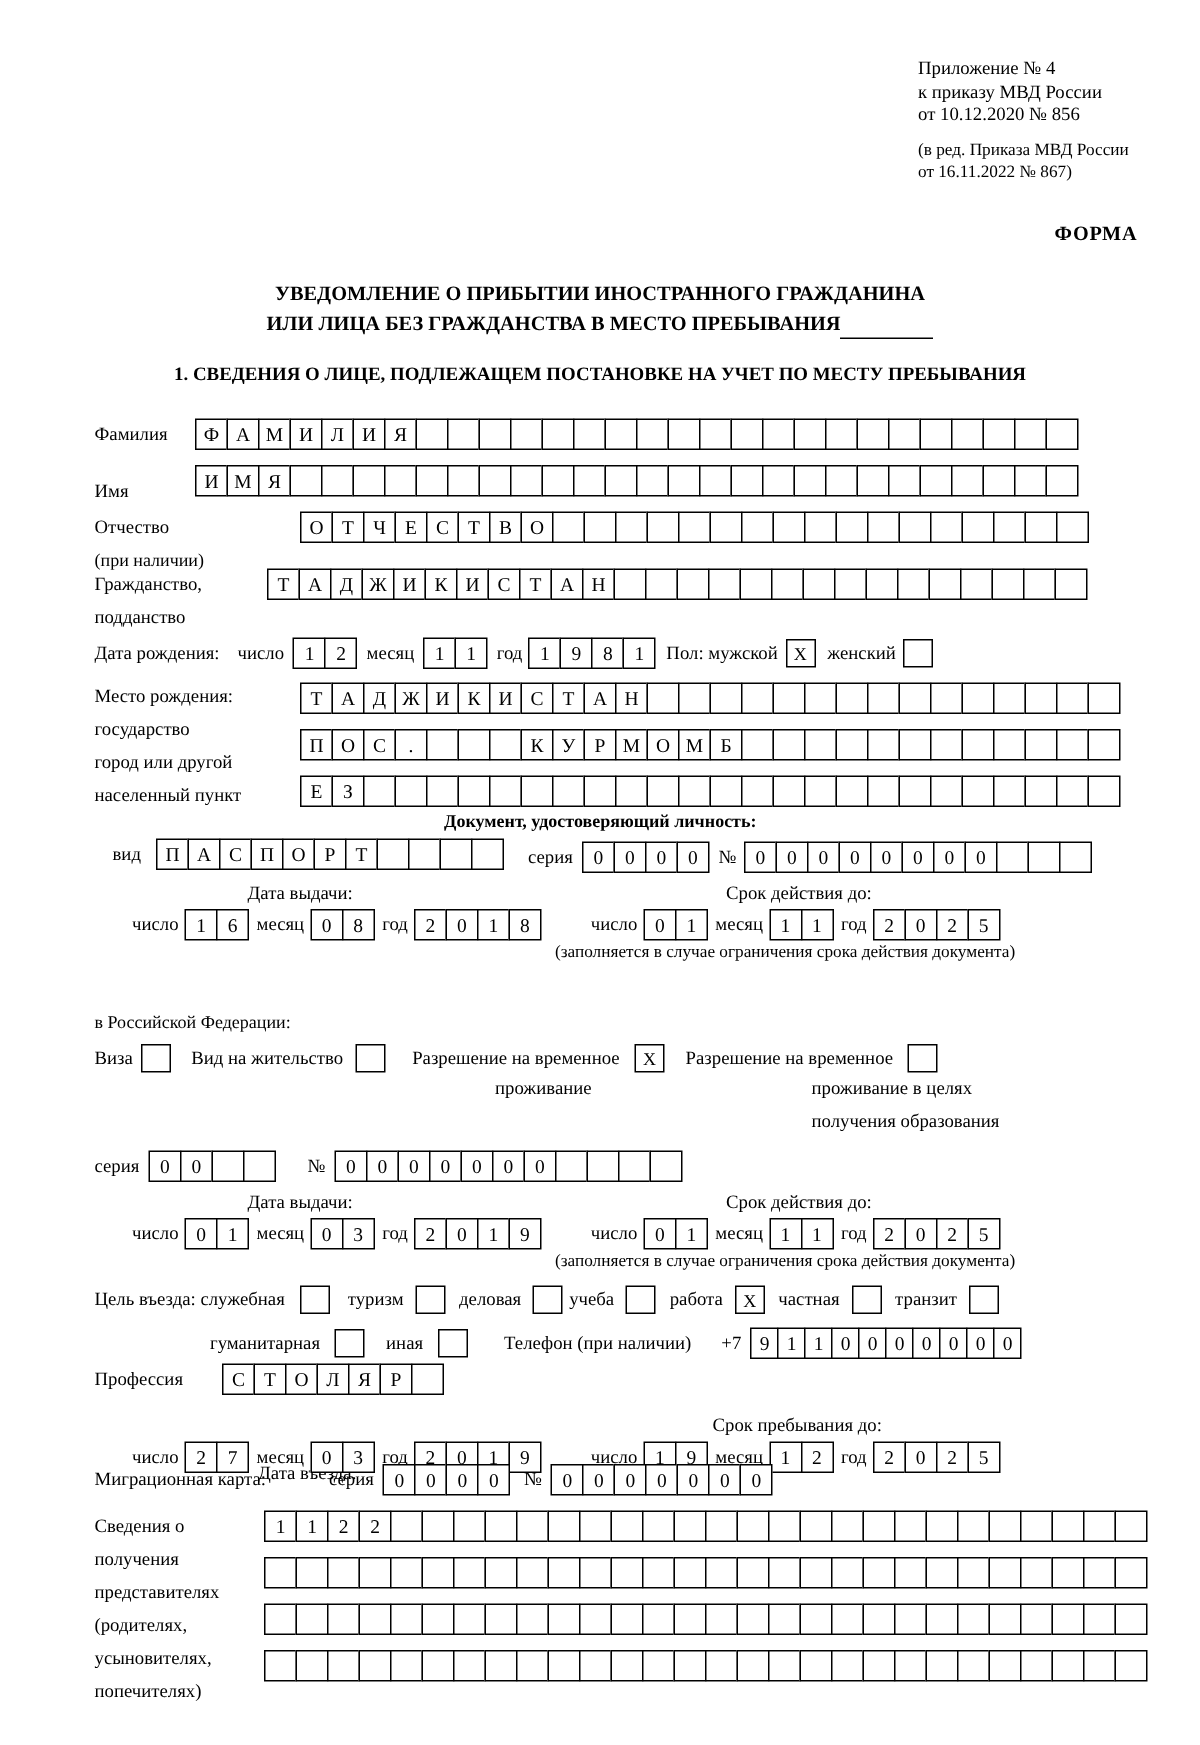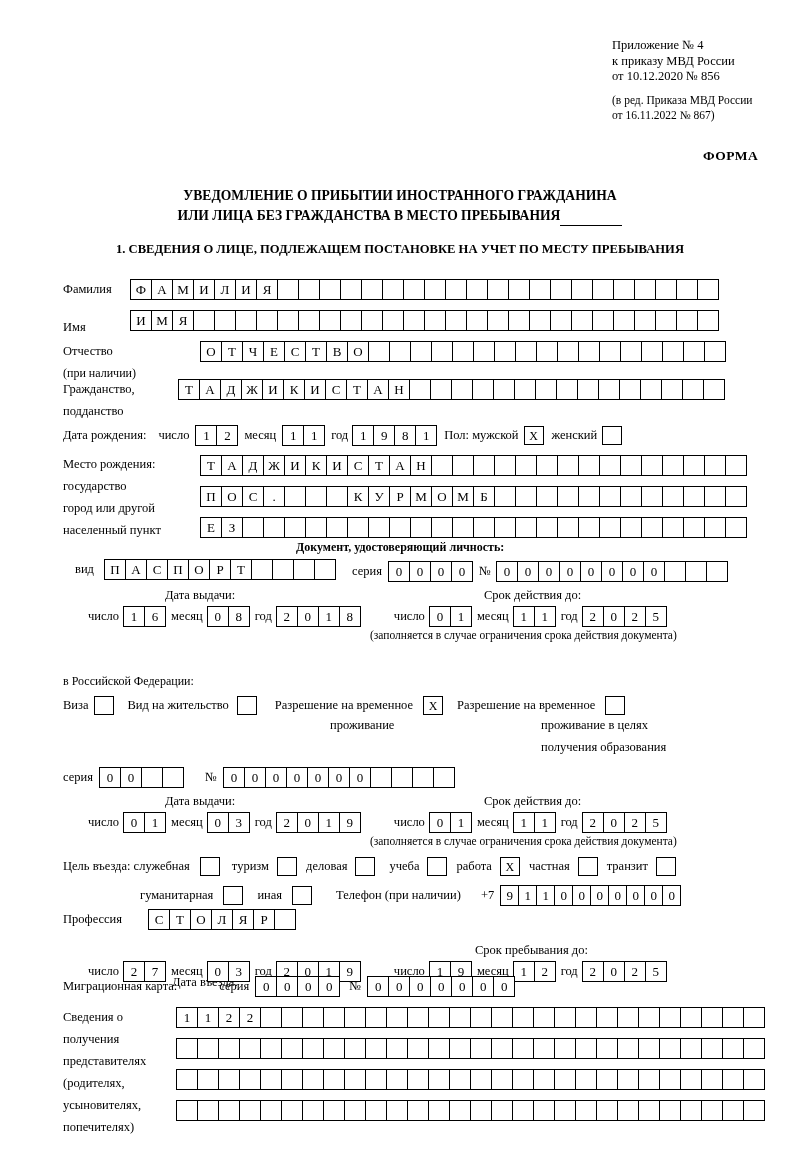--- a/index.html
+++ b/index.html
@@ -506,21 +506,21 @@
   </div>
   <div class="row tc" style="left:370px;top:835px;">(заполняется в случае ограничения срока действия документа)</div>
 
   <div class="row inline" style="left:63px;top:857px;">
     <span class="t">Цель въезда: служебная</span>
     <span class="box" style="margin-left:10px;"></span>
     <span class="t" style="margin-left:12px;">туризм</span>
     <span class="box" style="margin-left:8px;"></span>
     <span class="t" style="margin-left:9px;">деловая</span>
     <span class="box" style="margin-left:8px;"></span>
-    <span class="t" style="margin-left:14px;">учеба</span>
+    <span class="t" style="margin-left:4px;">учеба</span>
     <span class="box" style="margin-left:8px;"></span>
     <span class="t" style="margin-left:9px;">работа</span>
     <span class="box" style="margin-left:8px;">X</span>
     <span class="t" style="margin-left:9px;">частная</span>
     <span class="box" style="margin-left:8px;"></span>
     <span class="t" style="margin-left:9px;">транзит</span>
     <span class="box" style="margin-left:8px;"></span>
   </div>
 
   <div class="row inline" style="left:140px;top:885px;">

